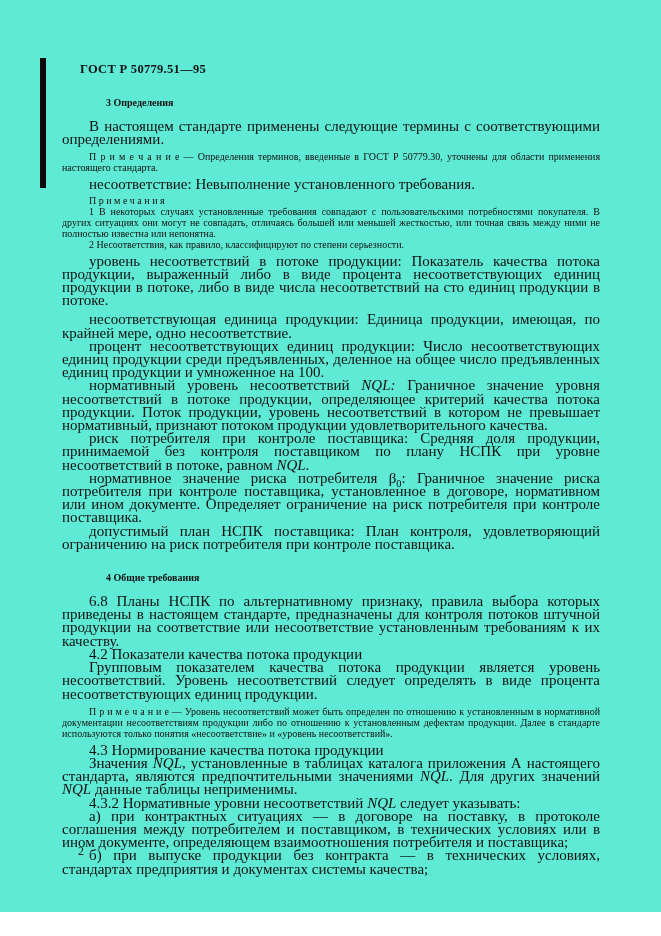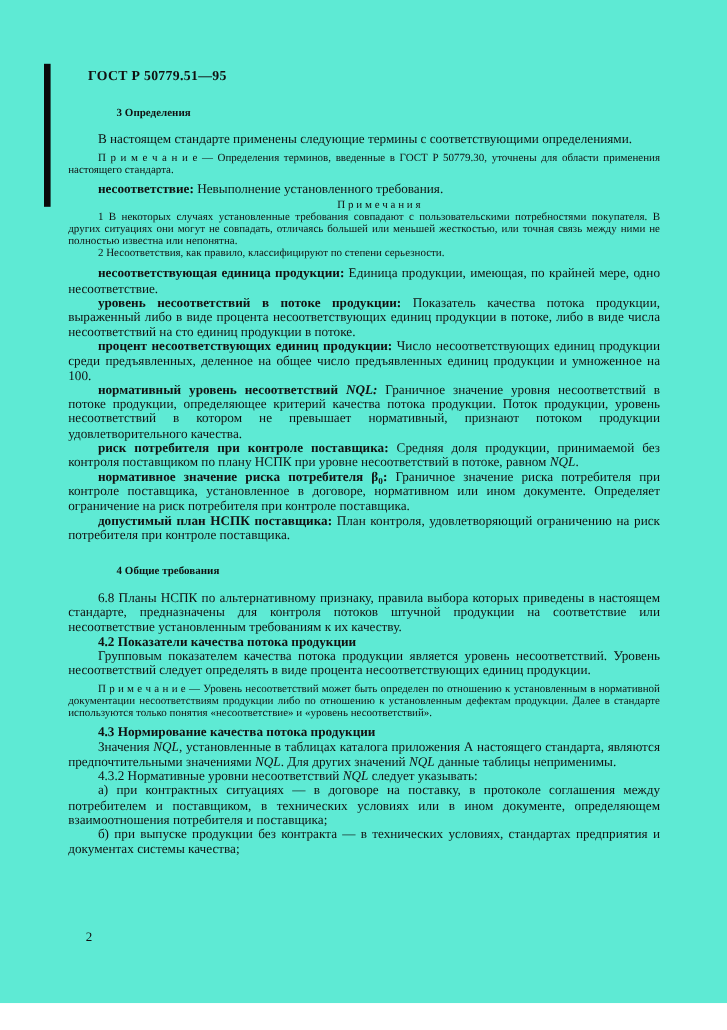--- a/index.html
+++ b/index.html
@@ -19,33 +19,33 @@
   .designation{
     font-size:12.5px;font-weight:bold;line-height:13px;
     margin:0 0 0 18px;letter-spacing:0.3px;
   }
   .h2{
     font-size:10px;font-weight:bold;line-height:16px;
     margin:19px 0 9px 44px;
   }
   p{margin:0;}
   .body,.term,.subhead{
-    font-size:12px;line-height:13.2px;
+    font-size:15px;line-height:13.2px;
     text-align:justify;text-indent:27px;
   }
   .subhead{font-weight:bold;text-align:left;}
   .note,.notes-head,.note-item{
     font-size:10px;line-height:11px;
     text-align:justify;text-indent:27px;
   }
   .note{margin:5px 0 5px 0;}
-  .notes-head{margin-top:3px;text-align:center;}
+  .notes-head{margin-top:3px;text-align:left;}
   .note-last{margin-bottom:5px;}
   .term-gap{margin-top:6px;}
-  .b{font-weight:bold;}
+  .b{font-weight:normal;}
   .i{font-style:italic;}
   sub{font-size:70%;line-height:0;}
   .page-number{
     position:absolute;left:78px;top:845px;
     font-size:11.8px;line-height:13px;
   }
 </style>
 </head>
 <body>
 
@@ -56,22 +56,22 @@
     <div class="designation">ГОСТ Р 50779.51—95</div>
 
     <h2 class="h2">3  Определения</h2>
 
     <p class="body"><span>В настоящем стандарте применены следующие термины с соответствующими определениями.</span></p>
     <p class="note"><span>П р и м е ч а н и е — Определения терминов, введенные в ГОСТ Р 50779.30, уточнены для области применения настоящего стандарта.</span></p>
     <p class="term"><span class="b">несоответствие:</span><span> Невыполнение установленного требования.</span></p>
     <p class="notes-head"><span>П р и м е ч а н и я</span></p>
     <p class="note-item"><span>1 В некоторых случаях установленные требования совпадают с пользовательскими потребностями покупателя. В других ситуациях они могут не совпадать, отличаясь большей или меньшей жесткостью, или точная связь между ними не полностью известна или непонятна.</span></p>
     <p class="note-item note-last"><span>2 Несоответствия, как правило, классифицируют по степени серьезности.</span></p>
+    <p class="term"><span class="b">уровень несоответствий в потоке продукции:</span><span> Показатель качества потока продукции, выраженный либо в виде процента несоответствующих единиц продукции в потоке, либо в виде числа несоответствий на сто единиц продукции в потоке.</span></p>
     <p class="term term-gap"><span class="b">несоответствующая единица продукции:</span><span> Единица продукции, имеющая, по крайней мере, одно несоответствие.</span></p>
-    <p class="term"><span class="b">уровень несоответствий в потоке продукции:</span><span> Показатель качества потока продукции, выраженный либо в виде процента несоответствующих единиц продукции в потоке, либо в виде числа несоответствий на сто единиц продукции в потоке.</span></p>
     <p class="term"><span class="b">процент несоответствующих единиц продукции:</span><span> Число несоответствующих единиц продукции среди предъявленных, деленное на общее число предъявленных единиц продукции и умноженное на 100.</span></p>
     <p class="term"><span class="b">нормативный уровень несоответствий </span><span class="b i">NQL:</span><span> Граничное значение уровня несоответствий в потоке продукции, определяющее критерий качества потока продукции. Поток продукции, уровень несоответствий в котором не превышает нормативный, признают потоком продукции удовлетворительного качества.</span></p>
     <p class="term"><span class="b">риск потребителя при контроле поставщика:</span><span> Средняя доля продукции, принимаемой без контроля поставщиком по плану НСПК при уровне несоответствий в потоке, равном </span><span class="i">NQL</span><span>.</span></p>
     <p class="term"><span class="b">нормативное значение риска потребителя </span><span class="b">β</span><sub class="b">0</sub><span class="b">:</span><span> Граничное значение риска потребителя при контроле поставщика, установленное в договоре, нормативном или ином документе. Определяет ограничение на риск потребителя при контроле поставщика.</span></p>
     <p class="term"><span class="b">допустимый план НСПК поставщика:</span><span> План контроля, удовлетворяющий ограничению на риск потребителя при контроле поставщика.</span></p>
 
     <h2 class="h2">4  Общие требования</h2>
 
     <p class="body"><span>6.8  Планы НСПК по альтернативному признаку, правила выбора которых приведены в настоящем стандарте, предназначены для контроля потоков штучной продукции на соответствие или несоответствие установленным требованиям к их качеству.</span></p>
     <p class="subhead"><span class="b">4.2  Показатели качества потока продукции</span></p>

